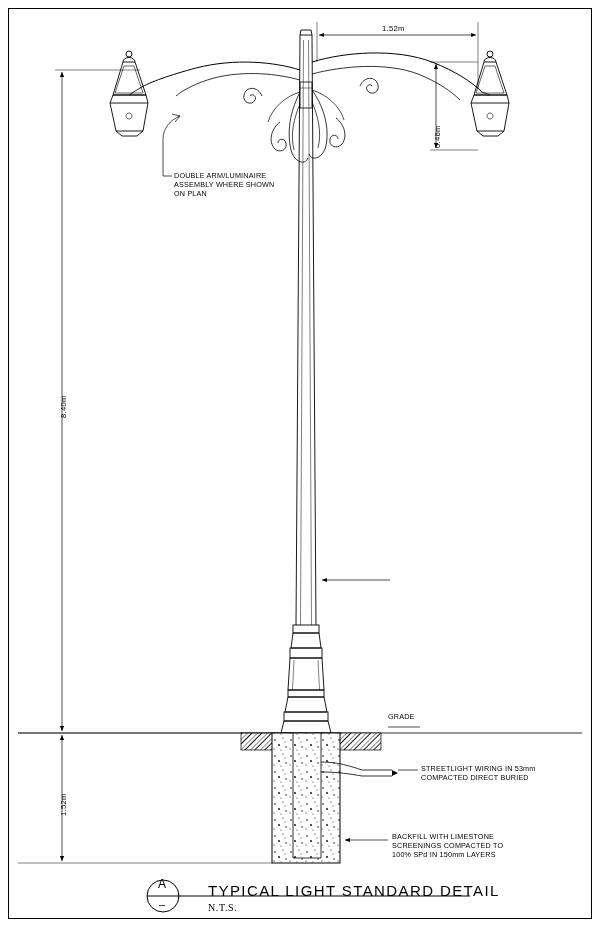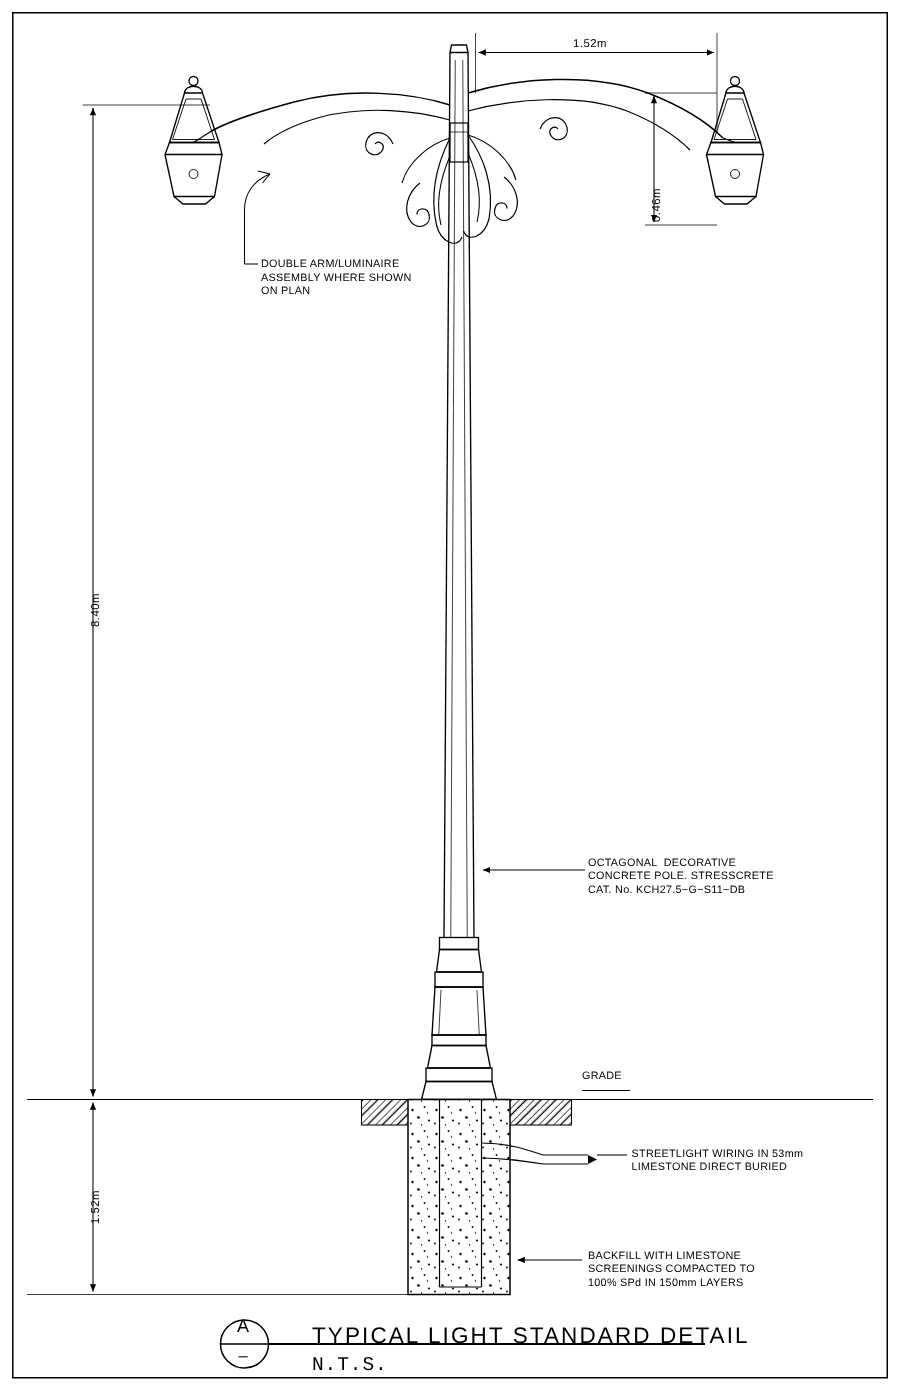--- a/index.html
+++ b/index.html
@@ -60,22 +60,22 @@
   .title-main {
     position: absolute;
     font-family: "Liberation Sans", sans-serif;
     font-size: 15px;
     letter-spacing: 1.4px;
     color: #000;
     white-space: nowrap;
   }
   .title-sub {
     position: absolute;
-    font-family: Liberation Mono, monospace;
-    font-size: 13px;
+    font-family: Liberation Serif, serif;
+    font-size: 10px;
     letter-spacing: 0.6px;
     color: #000;
     white-space: nowrap;
   }
   .bubble-letter {
     position: absolute;
     font-family: "Liberation Sans", sans-serif;
     font-size: 12px;
     color: #000;
     white-space: nowrap;
@@ -236,26 +236,23 @@
   <div class="dim-label vert" style="left:59px; top:418px;">8.40m</div>
 
   <div class="dim-label vert" style="left:59px; top:816px;">1.52m</div>
 
   <div class="note" style="left:388px; top:712px;">GRADE</div>
 
   <div class="note" style="left:174px; top:171px;">DOUBLE ARM/LUMINAIRE
 ASSEMBLY WHERE SHOWN
 ON PLAN</div>
 
-  <div class="note" style="left:392px; top:570px;">OCTAGONAL  DECORATIVE
-CONCRETE POLE. STRESSCRETE
-CAT. No. KCH27.5−G−S11−DB</div>
 
   <div class="note" style="left:421px; top:764px;">STREETLIGHT WIRING IN 53mm
-LIMESTONE DIRECT BURIED</div>
+COMPACTED DIRECT BURIED</div>
 
   <div class="note" style="left:392px; top:832px;">BACKFILL WITH LIMESTONE
 SCREENINGS COMPACTED TO
 100% SPd IN 150mm LAYERS</div>
 
   <div class="bubble-letter" style="left:158px; top:877px;">A</div>
   <div class="bubble-dash" style="left:159px; top:898px;">–</div>
 
   <div class="title-main" style="left:208px; top:882px;text-align:right;">TYPICAL  LIGHT  STANDARD  DETAIL</div>
   <div class="title-sub" style="left:208px; top:902px;">N.T.S.</div>

